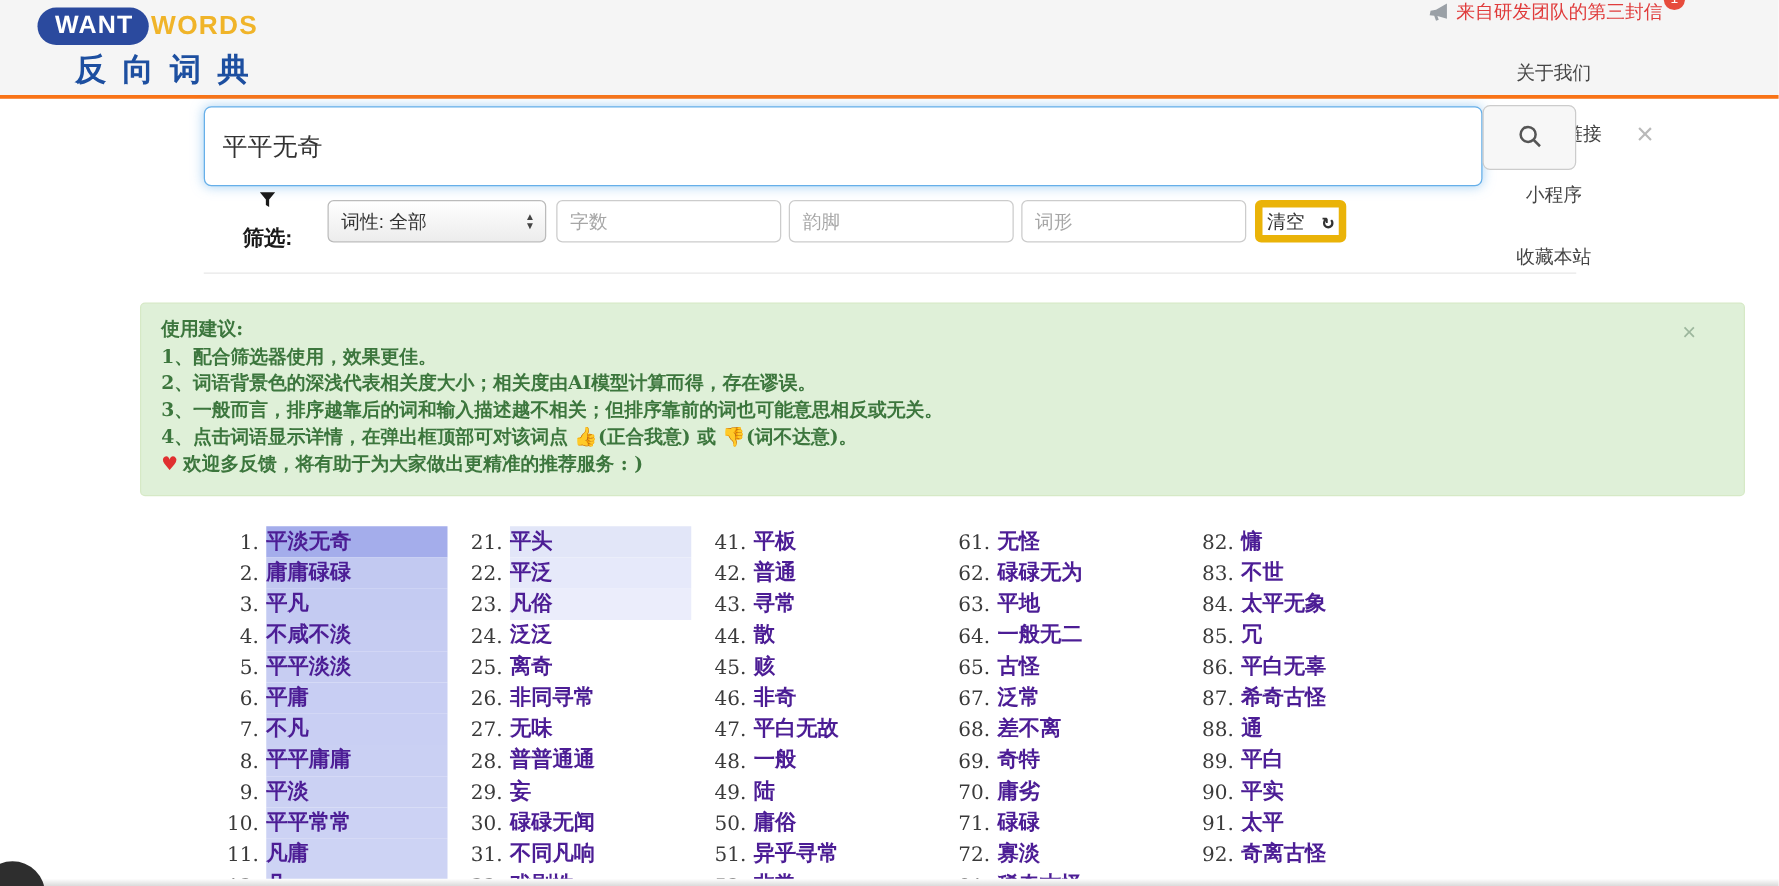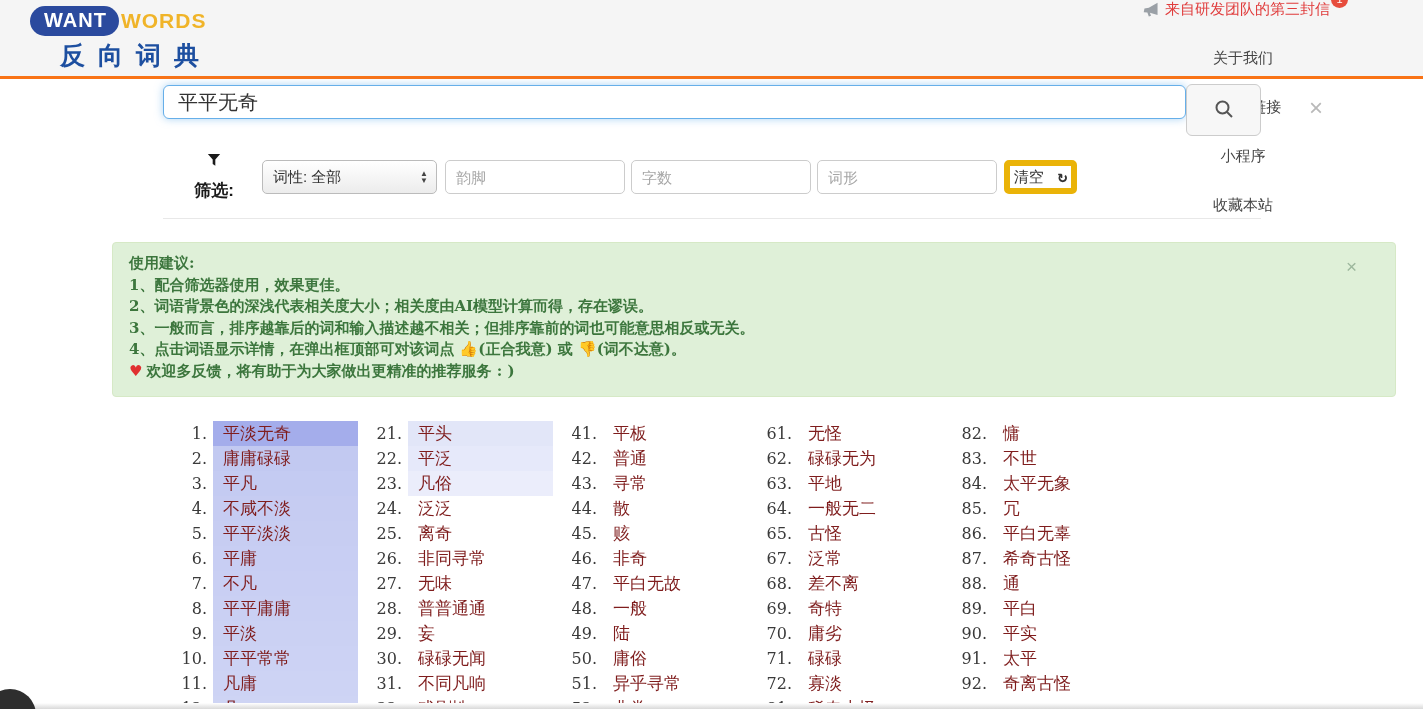--- a/index.html
+++ b/index.html
@@ -20,21 +20,21 @@
   .notice-link { position:relative; color:#e03c3c; font-size:15px; cursor:pointer;
                  display:flex; align-items:center; gap:5px; padding-right:14px; }
   .badge { position:absolute; right:-4px; top:-9px; background:#e74c3c; color:#fff;
            width:17px; height:17px; border-radius:50%; font-size:11px; line-height:17px;
            text-align:center; }
   .nav-item { color:#454545; font-size:15px; cursor:pointer; white-space:nowrap; }
   .mega-icon svg { display:block; }
 
   
   .search-wrap { position:absolute; left:163px; top:84px; width:1098px; height:52px; }
-  .search-input { position:absolute; left:0; top:1px; width:1023px; height:34px;
+  .search-input { position:absolute; left:0; top:1px; width:1023px; height:64px;
                   border:1px solid #66afe9; border-radius:6px; outline:none;
                   box-shadow:0 0 9px rgba(102,175,233,.55); font-size:20px; color:#333;
                   padding:0 60px 0 14px; font-family:inherit; }
   .clear-x { position:absolute; left:1140px; top:12px; width:26px; height:26px;
              color:#b9b9b9; font-size:24px; line-height:24px; text-align:center; cursor:pointer; }
   .search-btn { position:absolute; left:1023px; top:0; width:75px; height:52px;
                 background:#f7f7f7; border:1px solid #ccc; border-radius:6px;
                 cursor:pointer; display:flex; align-items:center; justify-content:center; }
 
   
@@ -68,22 +68,22 @@
   .thumb { font-weight:normal; }
 
   
   .results { position:absolute; left:163px; top:421px; display:grid;
              grid-auto-flow:column; grid-template-rows:repeat(12,25px);
              grid-template-columns:repeat(5,195px);
              font-family:"DejaVu Serif","Liberation Serif",serif; }
   .r-row { display:flex; align-items:center; height:25px; }
   .r-num { width:44px; text-align:right; font-size:16px; color:#3a3a3a; margin-right:6px;
            flex:none; }
-  .r-word { flex:1; height:25px; line-height:25px; font-size:17px; font-weight:400;
-            color:#7f1d1d; padding-left:10px; cursor:pointer; white-space:nowrap; }
+  .r-word { flex:1; height:25px; line-height:25px; font-size:17px; font-weight:700;
+            color:#4c1d95; padding-left:0; cursor:pointer; white-space:nowrap; }
 
   
   .bottom-fade { position:absolute; left:0; bottom:0; width:1423px; height:6px;
                  background:linear-gradient(#ffffff,#d9d9d9); pointer-events:none; }
   .float-circle { position:absolute; left:-16px; bottom:-32px; width:52px; height:52px;
                   border-radius:50%; background:#2e2e2e; cursor:pointer; }
 </style>
 </head>
 <body>
 
@@ -137,22 +137,22 @@
   </span>
 
   <div class="pos-select">
     <span>词性: 全部</span>
     <span class="sel-arrows">
         <span>▲</span>
         <span>▼</span>
       </span>
   </div>
 
+  <input class="filter-input" type="text" placeholder="字数" style="">
   <input class="filter-input" type="text" placeholder="韵脚" style="">
-  <input class="filter-input" type="text" placeholder="字数" style="">
   <input class="filter-input" type="text" placeholder="词形" style="">
 
   <button class="clear-btn">
     <span>清空</span>
     <span class="refresh-glyph">↻</span>
   </button>
 </div>
 
 <div class="divider"></div>
 

